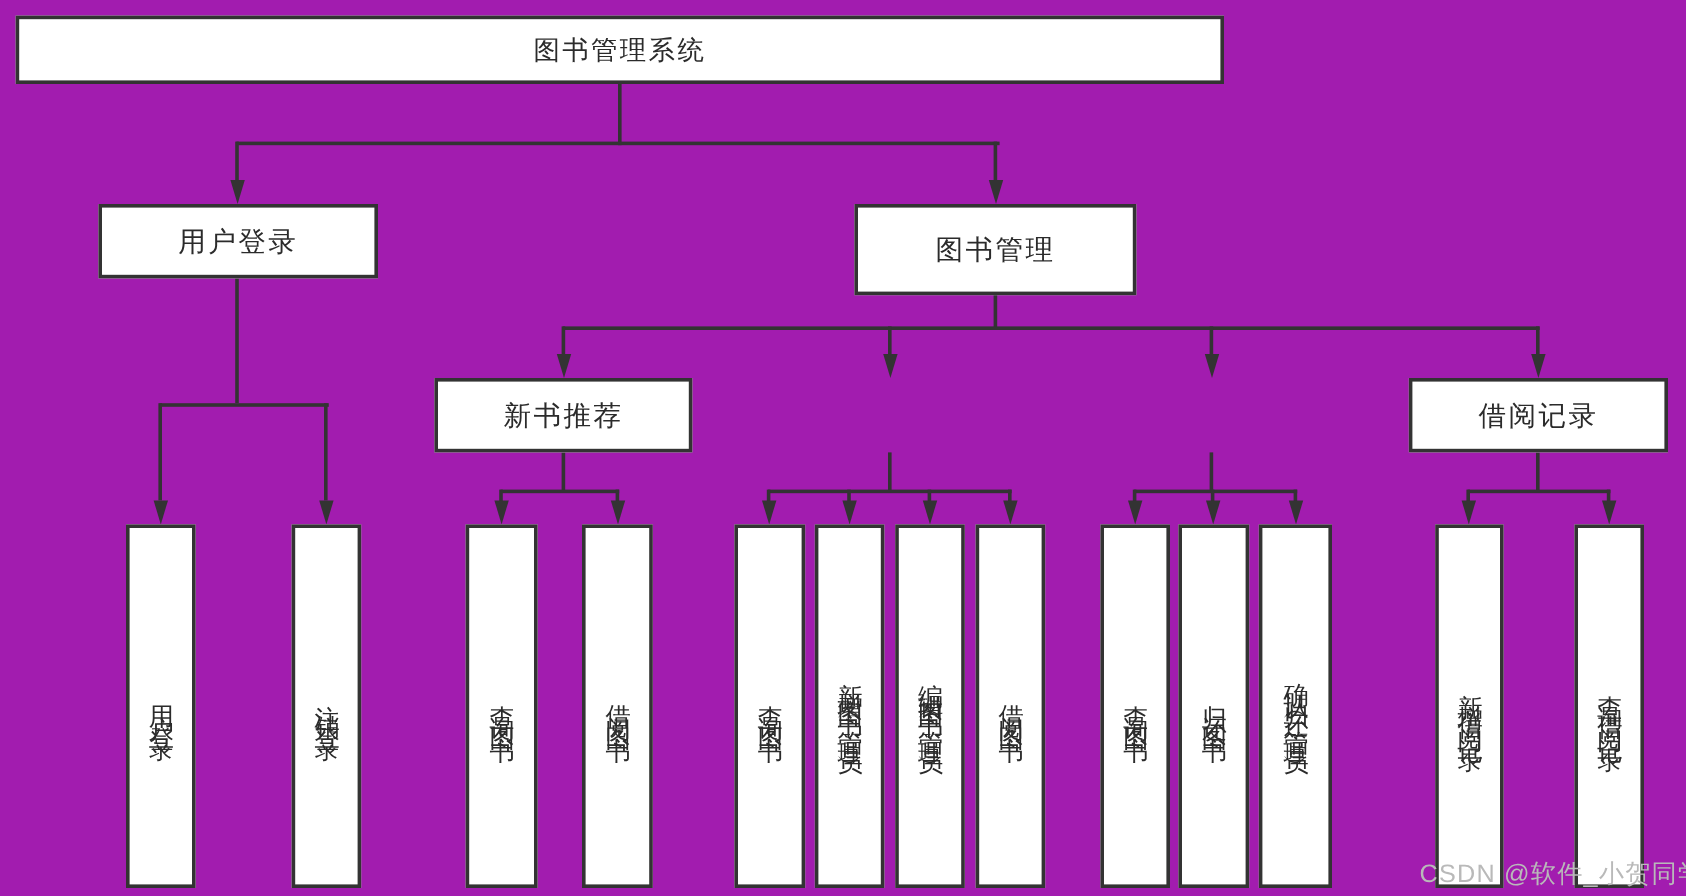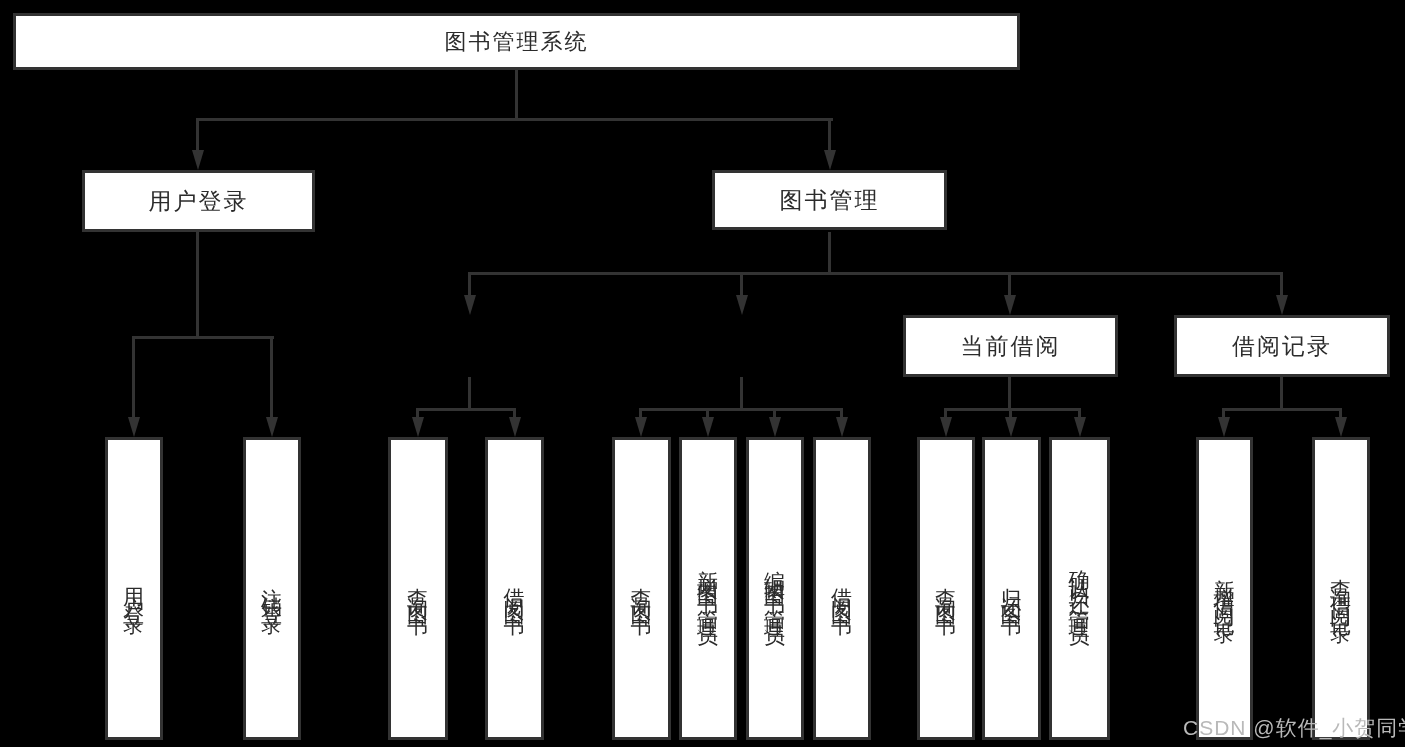--- a/index.html
+++ b/index.html
@@ -3,21 +3,21 @@
 <meta charset="utf-8">
 <title>图书管理系统</title>
 <style>
   * { box-sizing: border-box; margin: 0; padding: 0; }
   html, body { background: #ffffff; }
   body { font-family: "Liberation Sans", "DejaVu Sans", sans-serif; }
   .canvas {
     position: relative;
     width: 1405px;
     height: 747px;
-    background: #000000;
+    background: #a21caf;
     overflow: hidden;
   }
   .hbox {
     position: absolute;
     border: 3px solid #333333;
     background: #ffffff;
     display: flex;
     align-items: center;
     justify-content: center;
     font-size: 23px;
@@ -127,26 +127,26 @@
   <div class="line" style="left:1339px; top:408px; width:3px; height:11px;"></div>
   <div class="arrow" style="left:1335px; top:417px;"></div>
 
   <div class="hbox" style="left:13px; top:13px; width:1007px; height:57px; font-size:22px;">
     <span>图书管理系统</span>
   </div>
 
   <div class="hbox" style="left:82px; top:170px; width:233px; height:62px;">
     <span>用户登录</span>
   </div>
-  <div class="hbox" style="left:712px; top:170px; width:235px; height:60px;">
+  <div class="hbox" style="left:712px; top:170px; width:235px; height:76px;">
     <span>图书管理</span>
   </div>
 
-  <div class="hbox" style="left:903px; top:315px; width:215px; height:62px;">
-    <span>当前借阅</span>
+  <div class="hbox" style="left:362px; top:315px; width:215px; height:62px;">
+    <span>新书推荐</span>
   </div>
   <div class="hbox" style="left:1174px; top:315px; width:216px; height:62px;">
     <span>借阅记录</span>
   </div>
 
   <div class="vbox" style="left:105px; top:437px; width:58px; height:303px;">
     <span class="vtext">用户登录</span>
   </div>
   <div class="vbox" style="left:243px; top:437px; width:58px; height:303px;">
     <span class="vtext">注销登录</span>

